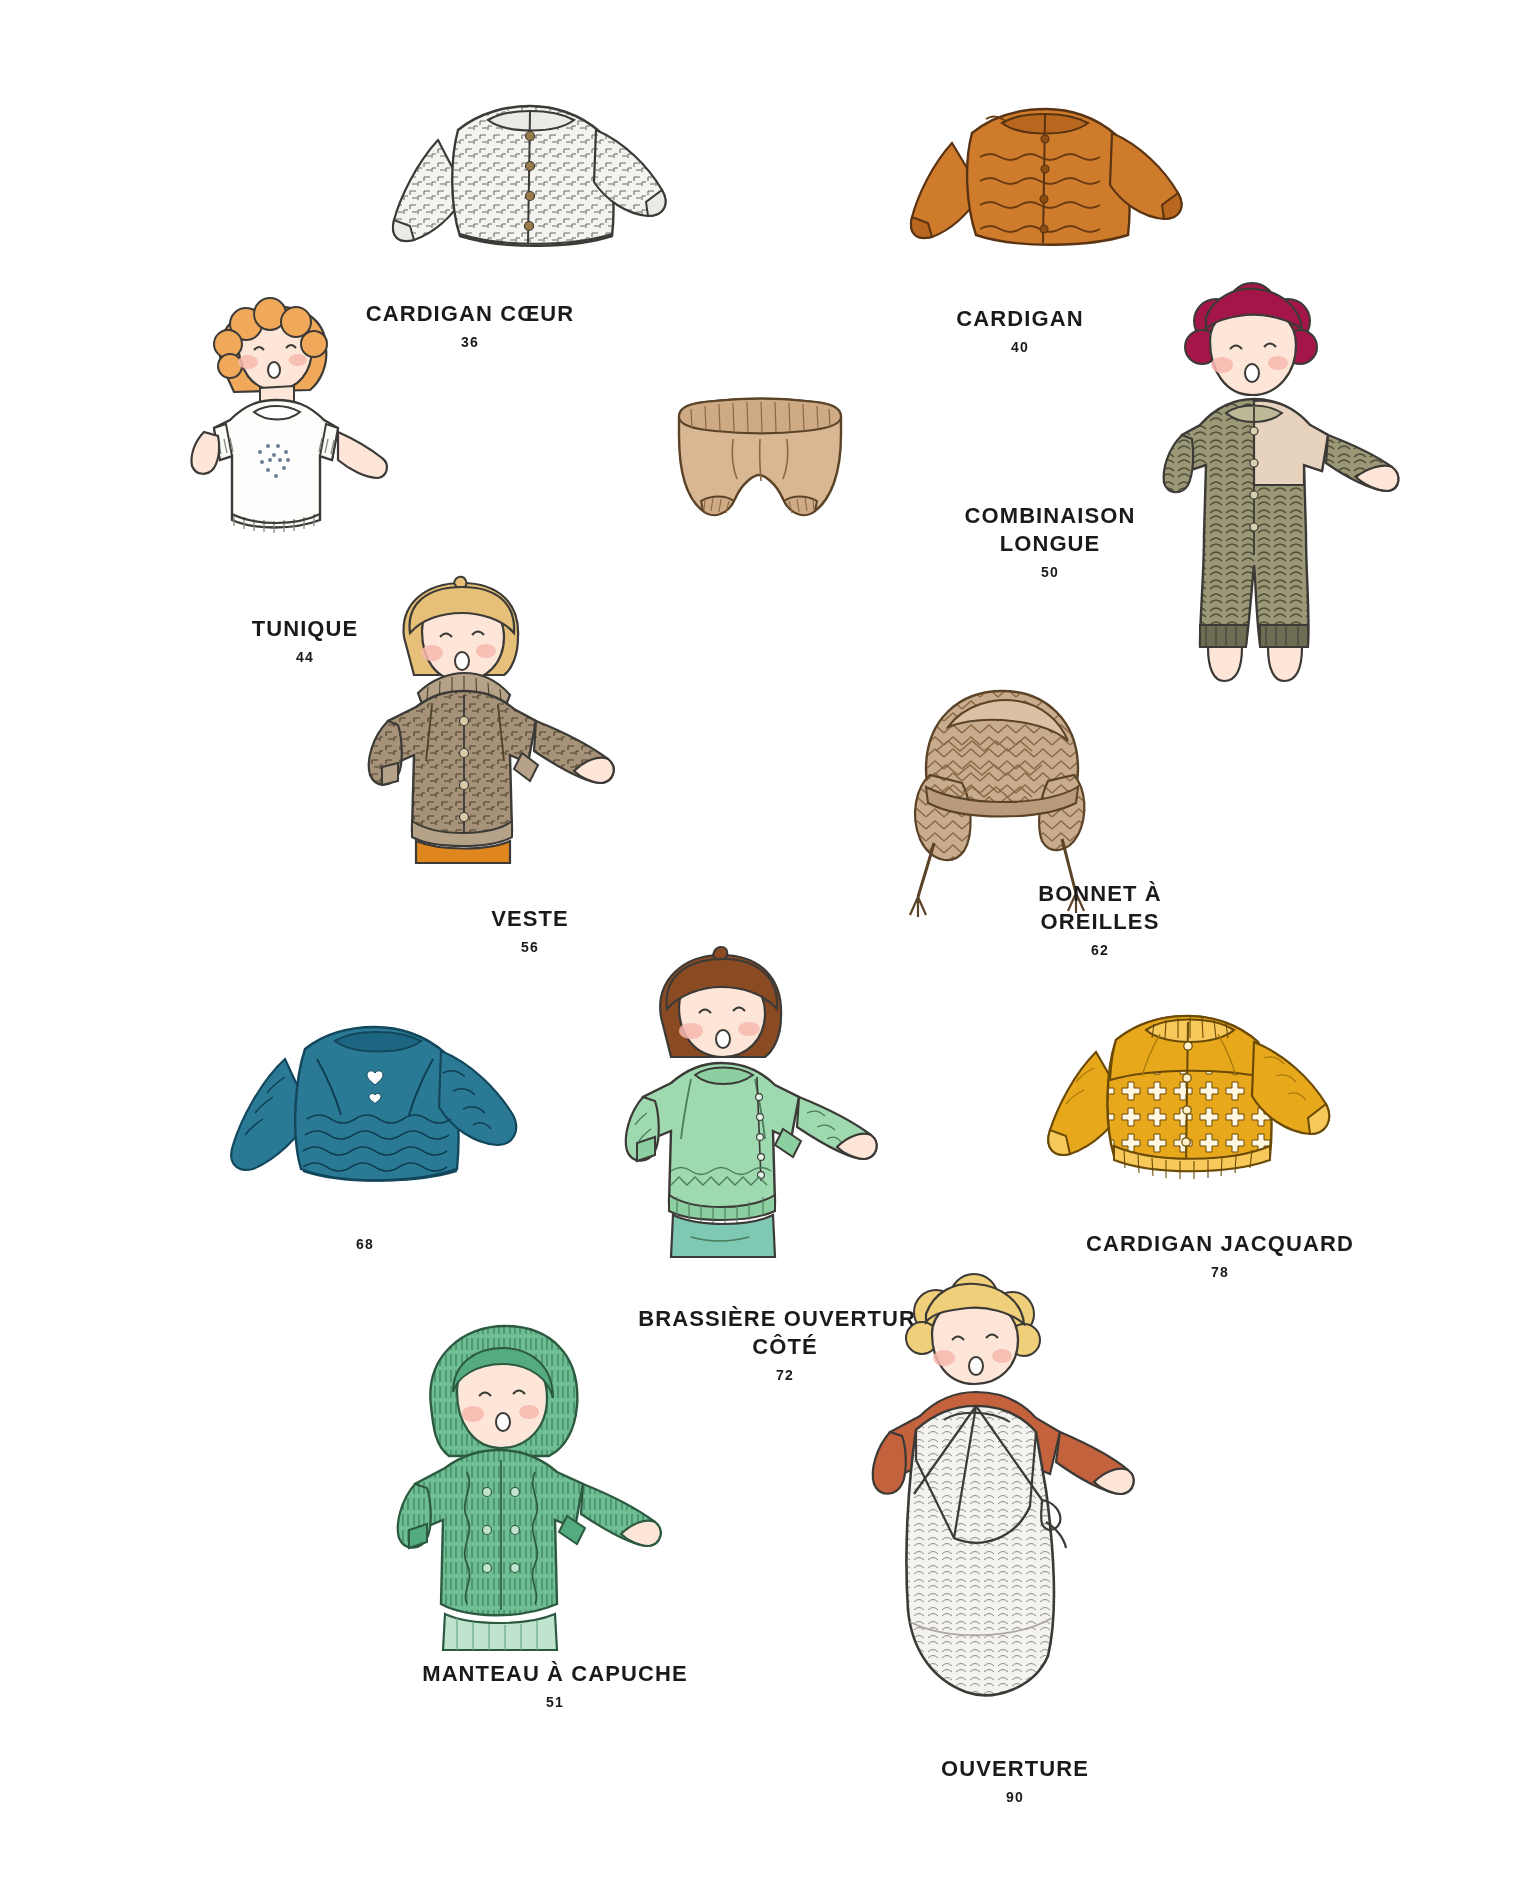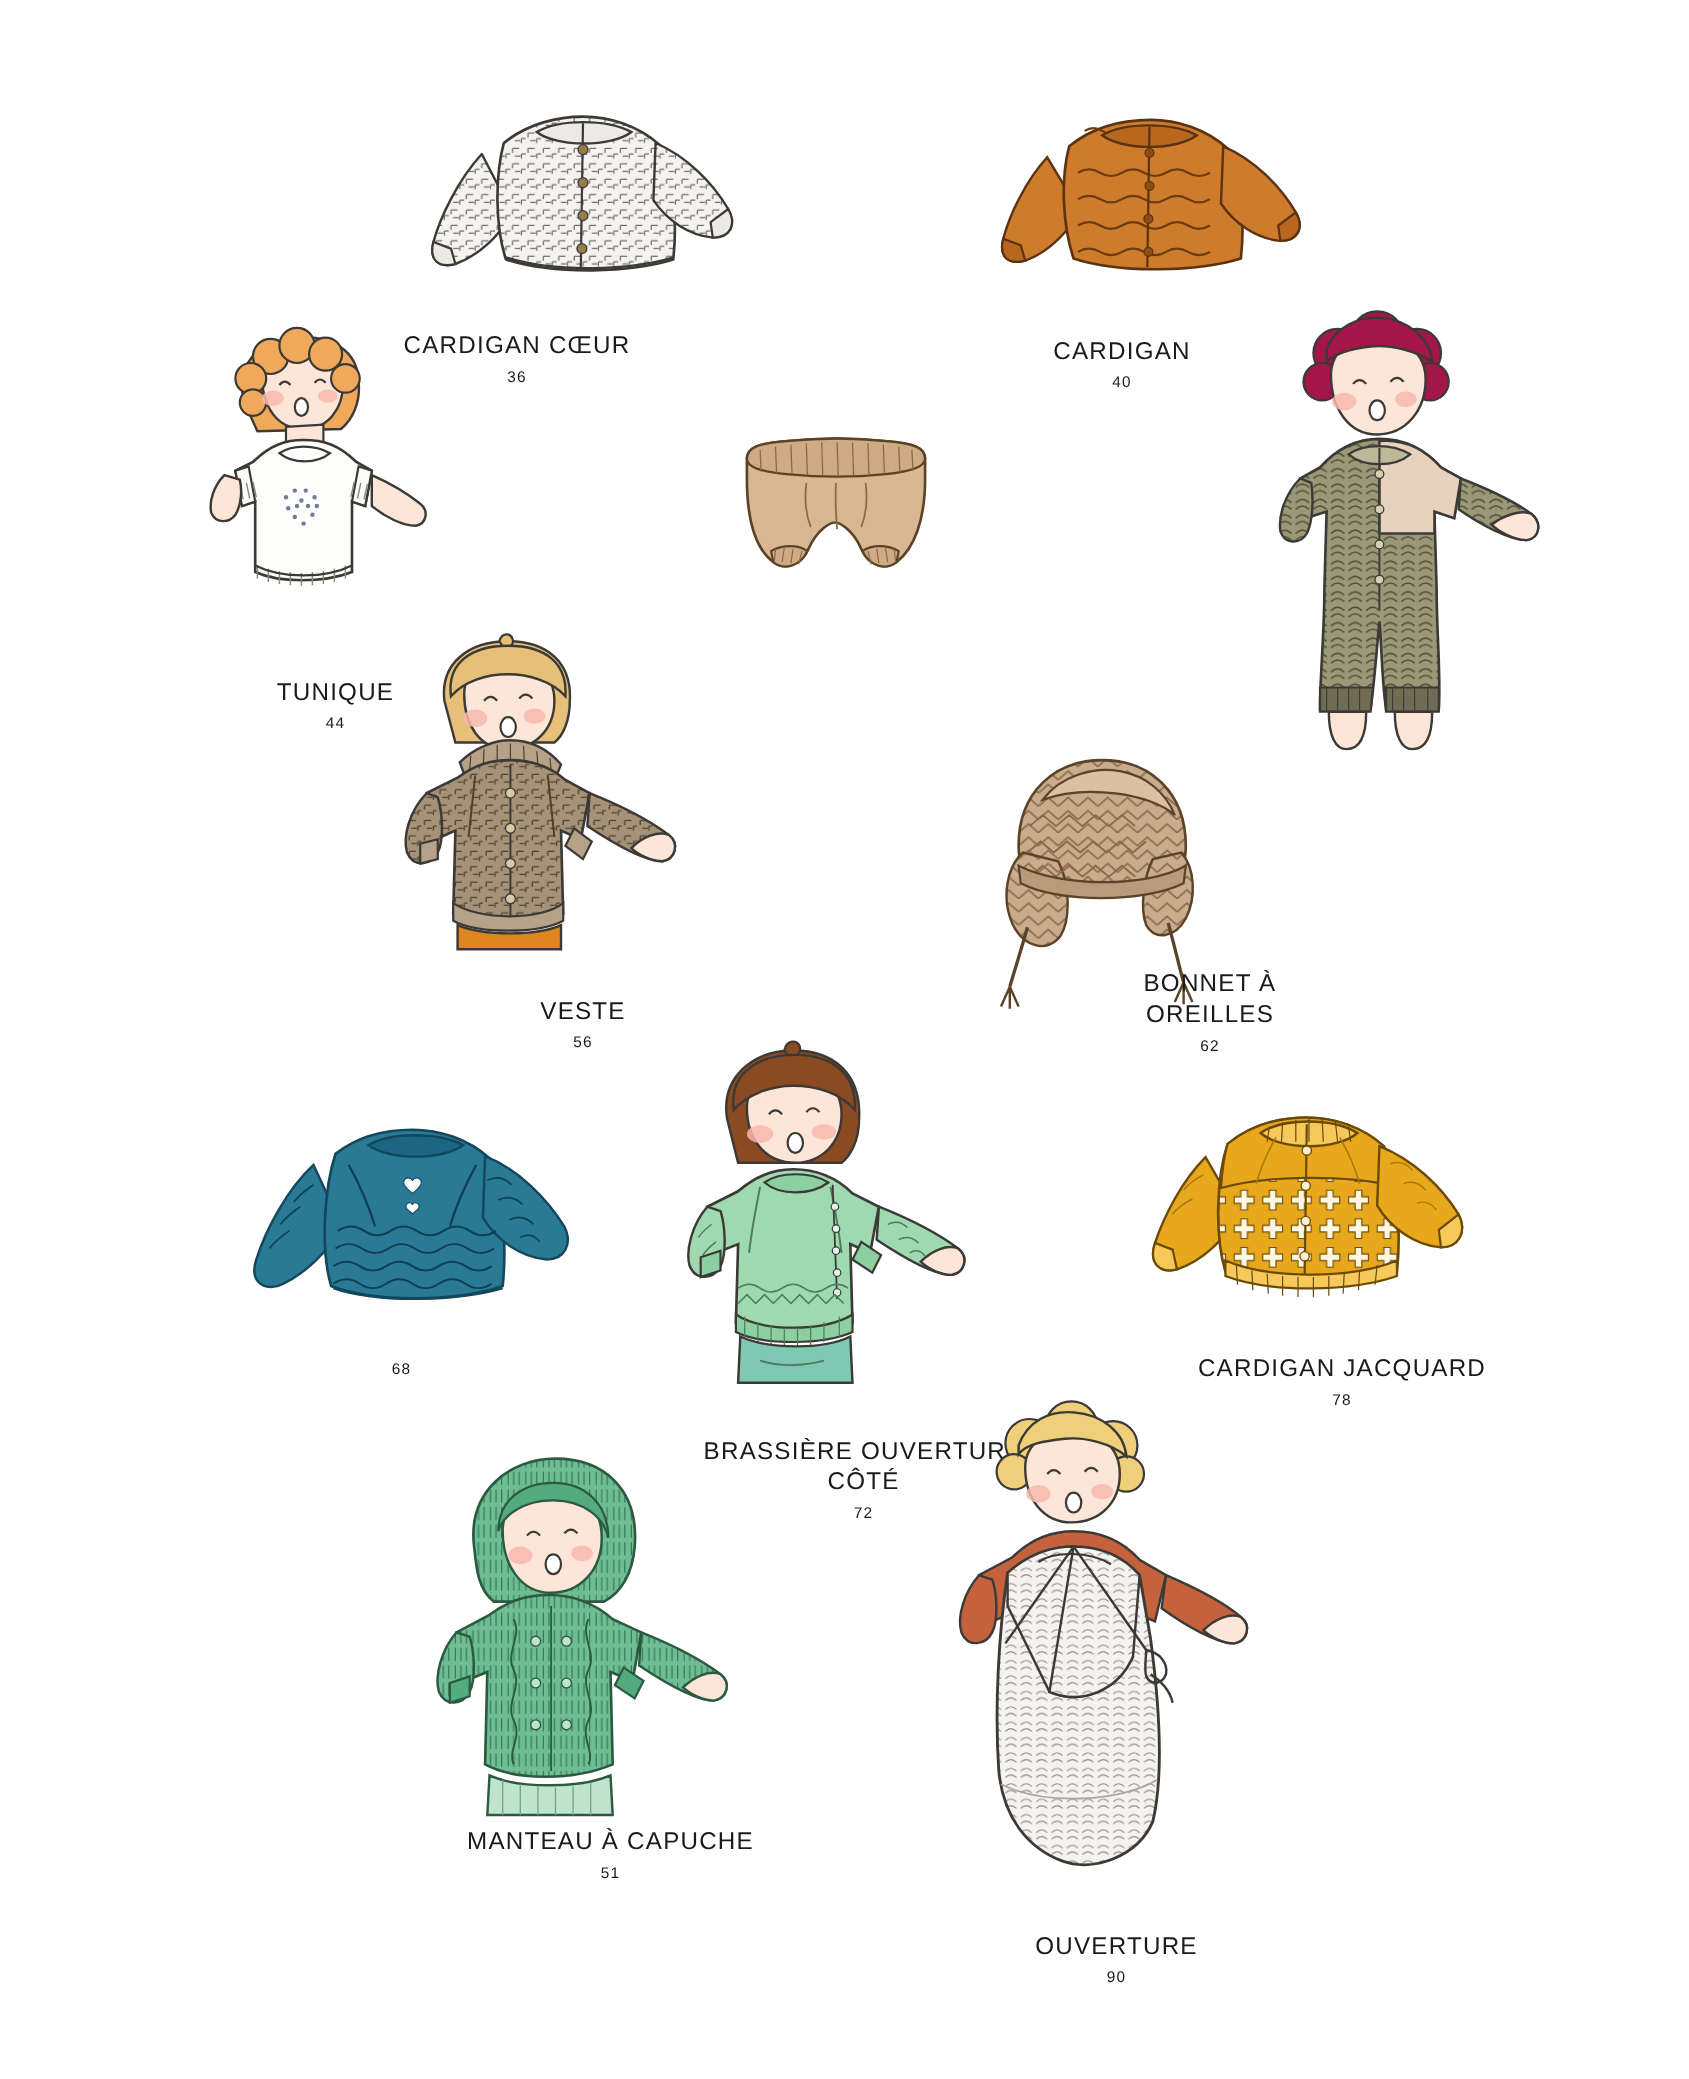--- a/index.html
+++ b/index.html
@@ -17,21 +17,21 @@
   .page {
     position: relative;
     width: 1535px;
     height: 1890px;
     background: #fff;
   }
   .caption {
     position: absolute;
     text-align: center;
     font-family: "Liberation Sans", sans-serif;
-    font-weight: normal;
+    font-weight: bold;
     color: #1a1a1a;
     letter-spacing: 1.1px;
     line-height: 1.28;
   }
   .caption .name {
     display: block;
     font-size: 22px;
     white-space: pre-line;
   }
   .caption .page-no {
@@ -251,20 +251,25 @@
       </g>
 
       <path d="M48 362 C48 384 54 396 64 396 C76 396 82 384 82 362 Z" fill="#fde6d8" stroke="#3c3a36" stroke-width="2.2"></path>
       <path d="M108 362 C108 384 114 396 124 396 C136 396 142 384 142 362 Z" fill="#fde6d8" stroke="#3c3a36" stroke-width="2.2"></path>
 
       <path d="M168 150 C194 160 218 172 232 182 C242 190 240 204 228 206 C212 206 186 192 166 178 Z" fill="url(#pat-comb)" stroke="#3c3a36" stroke-width="2.2"></path>
       <path d="M232 182 C242 190 240 204 228 206 C216 206 202 198 196 192 C206 184 222 178 232 182 Z" fill="#fde6d8" stroke="#3c3a36" stroke-width="2.2"></path>
       <path d="M22 150 C8 164 2 184 4 198 C8 210 22 210 28 200 C34 188 34 166 32 154 Z" fill="url(#pat-comb)" stroke="#3c3a36" stroke-width="2.2"></path>
     </svg>
   </div>
+  <div class="caption" style="left:880px; top:502px; width:340px;">
+    <span class="name">COMBINAISON
+LONGUE</span>
+    <span class="page-no">50</span>
+  </div>
 
   <div class="art" style="left:370px; top:575px;">
     <svg width="330" height="330" viewBox="0 0 330 330">
       <defs>
         <pattern id="pat-veste" width="14" height="14" patternUnits="userSpaceOnUse">
           <rect width="14" height="14" fill="#a59278"></rect>
           <path d="M2 3 h6 M2 3 v4 M10 8 h3 M10 8 v4 M4 10 h5" stroke="#4e412c" stroke-width="1.2" fill="none"></path>
         </pattern>
       </defs>
 

